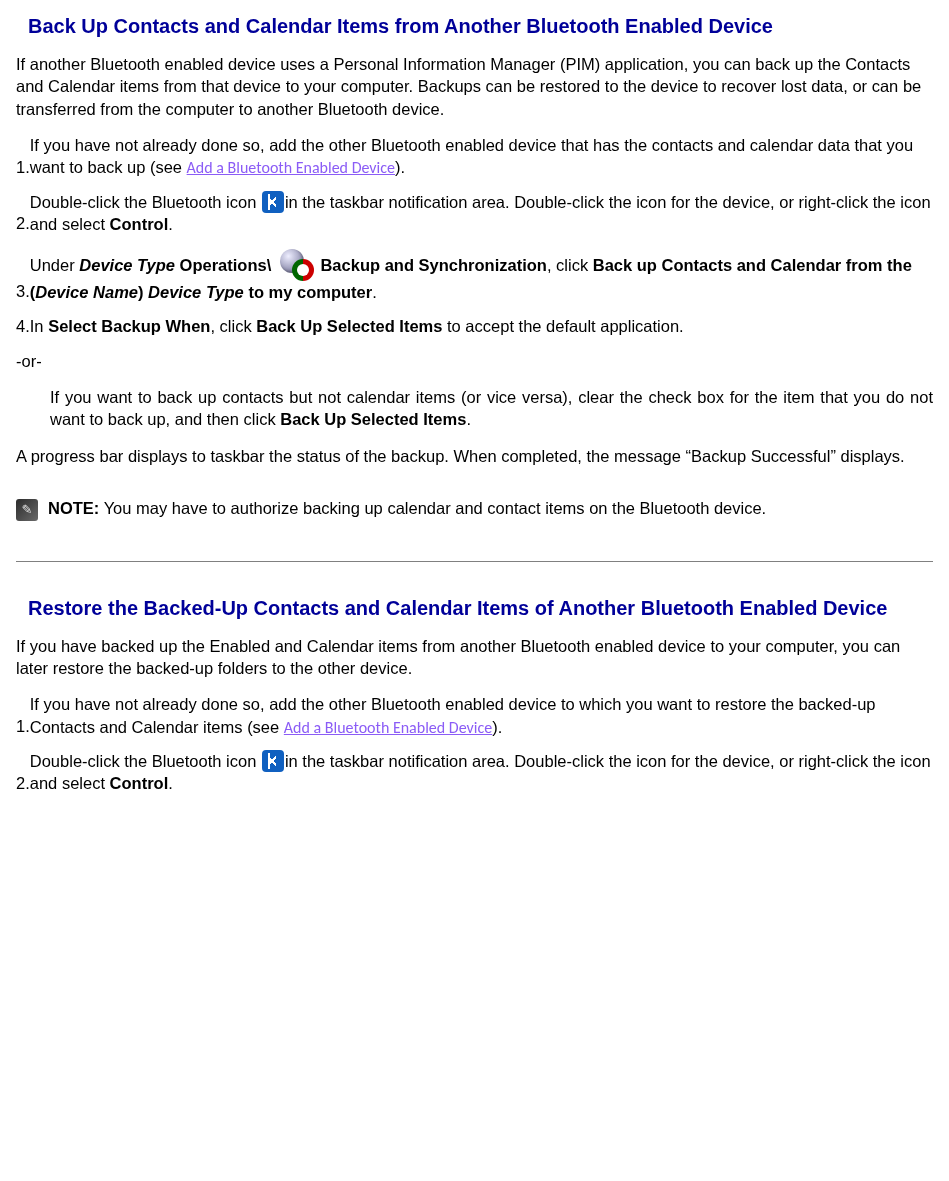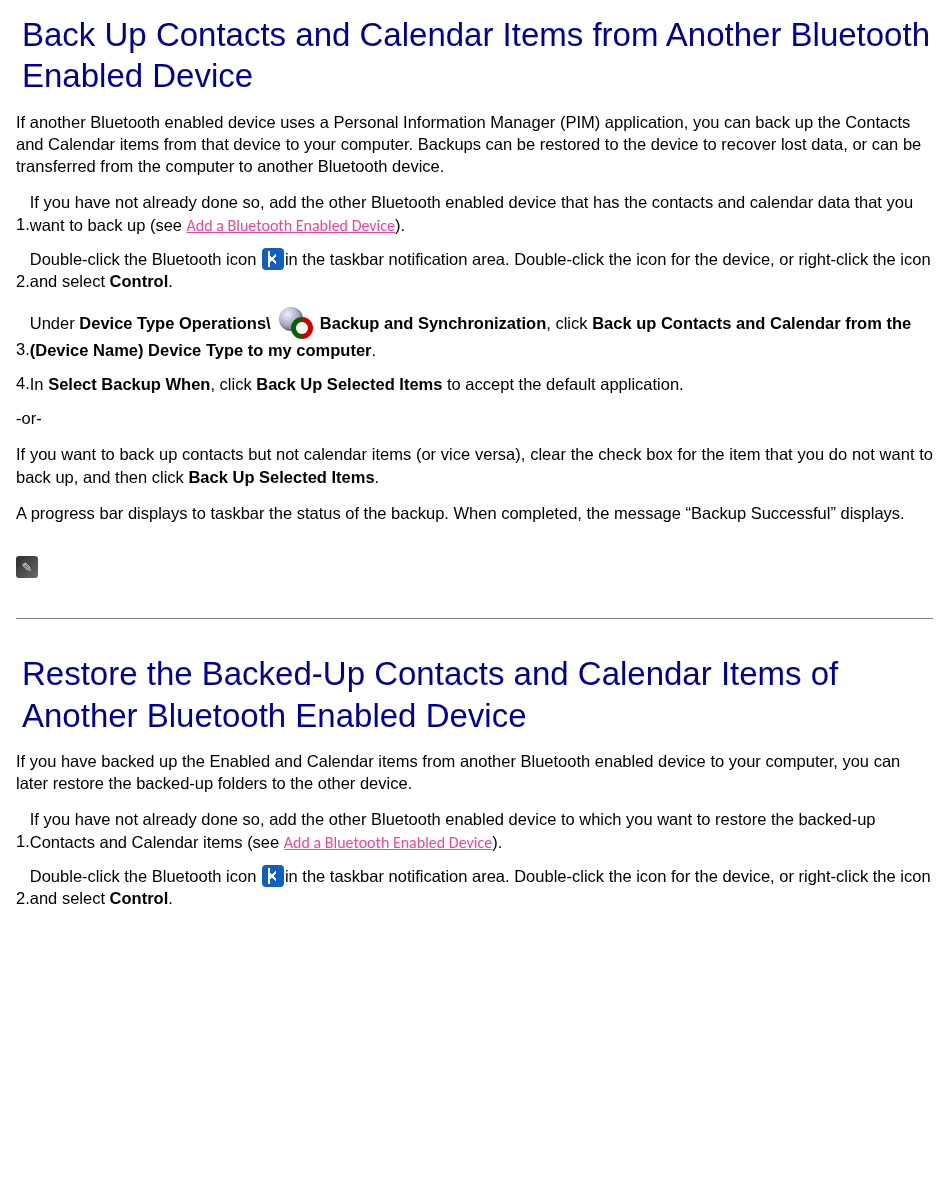--- a/index.html
+++ b/index.html
@@ -6,30 +6,30 @@
     margin:0;
     padding:14px 16px 40px 16px;
     font-family:Verdana,Geneva,sans-serif;
     font-size:16.5px;
     color:#000;
     width:949px;
     box-sizing:border-box;
   }
   h2.title{
     color:#000099;
-    font-weight:normal;
-    font-size:33px;
-    margin:0 0 14px 6px;
+    font-weight:bold;
+    font-size:20px;
+    margin:0 0 14px 12px;
     line-height:1.25;
   }
   p.para{
     margin:0 0 14px 0;
     line-height:1.35;
   }
-  p.para.justify{text-align:justify;}
+  p.para.justify{text-align:justify;margin-left:34px;}
   ol.steps{
     list-style:none;
     padding:0;
     margin:0 0 10px 0;
   }
   ol.steps>li{
     display:flex;
     align-items:flex-end;
     margin-bottom:12px;
   }
@@ -37,21 +37,21 @@
     flex:0 0 auto;
     margin-right:0;
     color:#000;
     padding-bottom:2px;
   }
   ol.steps>li>.item-body{
     flex:1 1 auto;
     line-height:1.35;
   }
   a.doc-link{
-    color:#ec4899;
+    color:#8b5cf6;
     font-family:Calibri,Arial,sans-serif;
     font-size:16px;
     text-decoration:underline;
   }
   .bt-icon{
     display:inline-block;
     width:22px;height:22px;
     background:#1060c0;
     border-radius:4px;
     vertical-align:-5px;
@@ -86,21 +86,21 @@
   }
   .sync-icon .arrows{
     position:absolute;right:0;bottom:0;width:22px;height:22px;
     border-radius:50%;
     background:conic-gradient(#c00 0 50%,#060 50% 100%);
   }
   .sync-icon .arrows::after{
     content:"";position:absolute;inset:5px;border-radius:50%;background:#fff;
   }
   .bold{font-weight:bold;}
-  .bolditalic{font-weight:bold;margin-top:20px;}
+  .bolditalic{font-weight:bold;font-style:italic;margin-top:20px;}
   .note-row{display:flex;align-items:flex-start;margin:30px 0 26px 0;}
   .note-row .note-ico{
     flex:0 0 22px;height:22px;margin-right:10px;margin-top:2px;
     background:linear-gradient(135deg,#2b2b2b,#6a6a6a);
     border-radius:3px;position:relative;
   }
   .note-row .note-ico::after{
     content:"✎";color:#e0e0e0;position:absolute;inset:0;
     display:flex;align-items:center;justify-content:center;font-size:13px;
   }
@@ -144,20 +144,23 @@
 <p class="para">-or-</p>
 
 <p class="para justify">
   <span>If you want to back up contacts but not calendar items (or vice versa), clear the check box for the item that you do not want to back up, and then click </span><span class="bold">Back Up Selected Items</span><span>.</span>
 </p>
 
 <p class="para">A progress bar displays to taskbar the status of the backup. When completed, the message “Backup Successful” displays.</p>
 
 <div class="note-row">
   <span class="note-ico"></span>
+  <div class="note-text">
+    <span class="bold">NOTE:</span><span> You may have to authorize backing up calendar and contact items on the Bluetooth device.</span>
+  </div>
 </div>
 
 <hr class="sep">
 
 <h2 class="title">Restore the Backed-Up Contacts and Calendar Items of Another Bluetooth Enabled Device</h2>
 
 <p class="para">If you have backed up the Enabled and Calendar items from another Bluetooth enabled device to your computer, you can later restore the backed-up folders to the other device.</p>
 
 <ol class="steps">
   <li>

